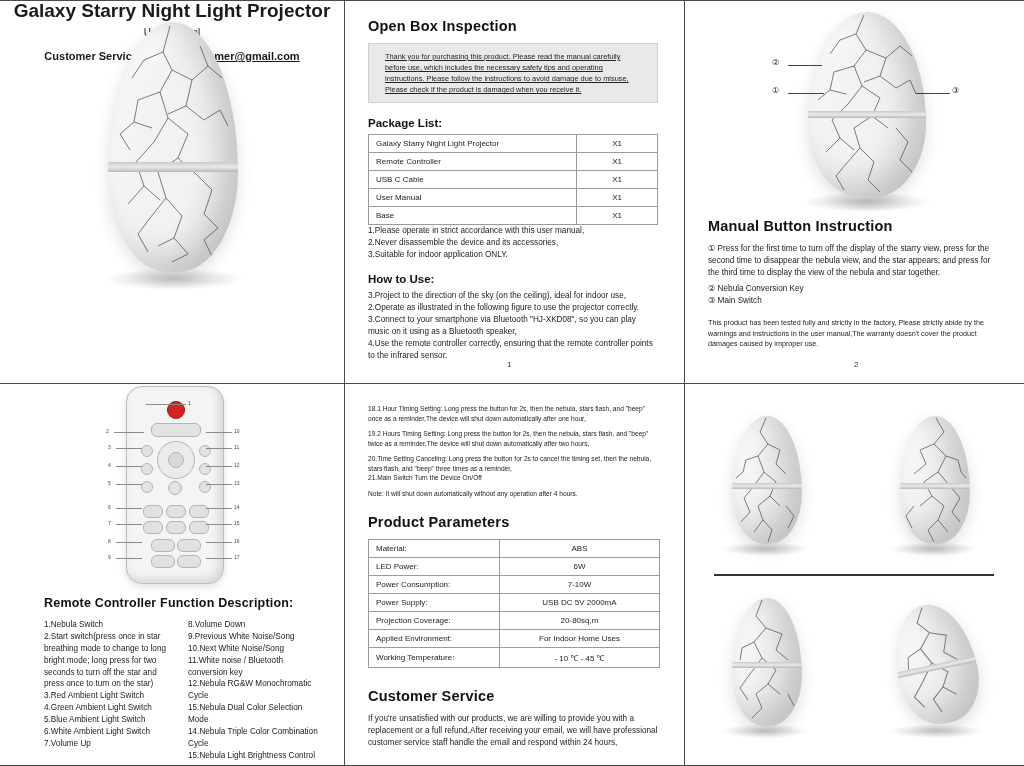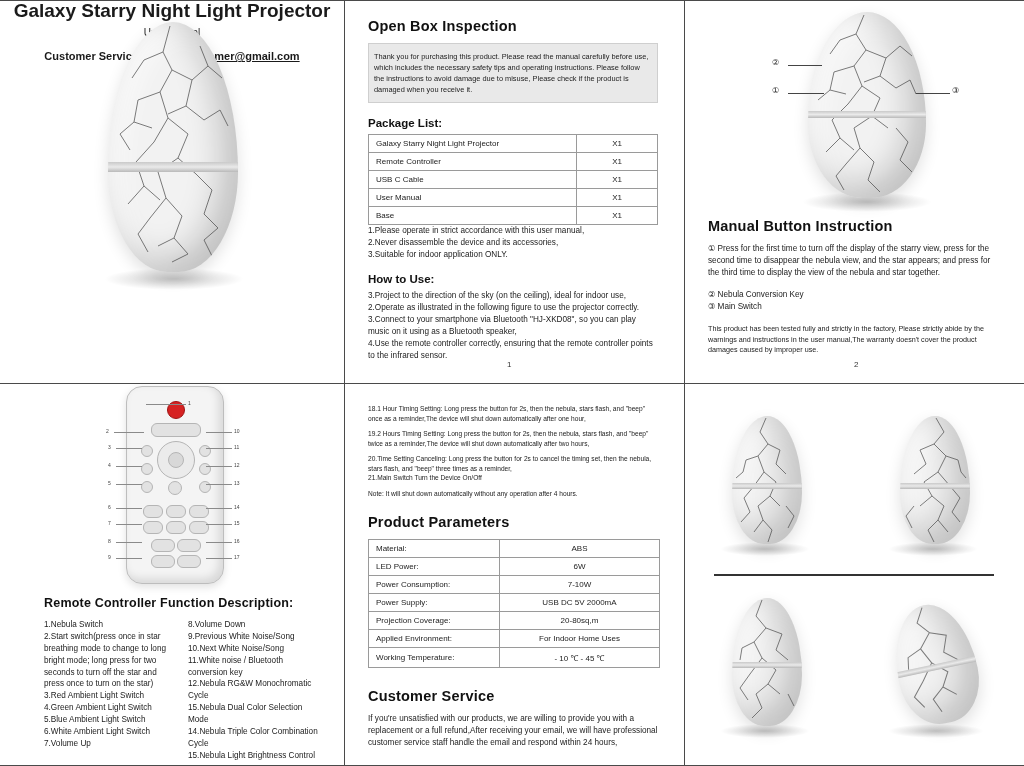--- a/index.html
+++ b/index.html
@@ -22,21 +22,21 @@
     font-size:14.5px;font-weight:700;margin:0 0 9px 0;color:#111;
     letter-spacing:.2px;
   }
   h3.sub{font-size:11.5px;font-weight:700;margin:0 0 5px 0;color:#111;}
   p.small{font-size:8.2px;line-height:1.42;margin:0;color:#222;}
   ul.plain{list-style:none;margin:0;padding:0;}
   ul.plain li{font-size:8.2px;line-height:1.45;color:#222;}
 
   .grey-box{
     background:#e9e9e9;border:1px solid #cfcfcf;
-    padding:7px 5px;font-size:7.4px;line-height:1.5;color:#222;
+    padding:7px 16px;font-size:7.4px;line-height:1.5;color:#222;text-decoration:underline;
   }
 
   table.tbl{border-collapse:collapse;width:100%;}
   table.tbl td{
     border:1px solid #9a9a9a;font-size:8px;padding:4px 7px;color:#222;
   }
   table.tbl td.val{text-align:center;width:28%;}
   table.param td:first-child{width:45%;}
   table.param td.val{width:55%;}
 
@@ -213,21 +213,21 @@
       <div class="cline" style="left:104px;top:59px;width:34px;"></div>
       <div class="callout" style="left:88px;top:80px;">①</div>
       <div class="cline" style="left:104px;top:87px;width:36px;"></div>
       <div class="callout" style="left:268px;top:80px;">③</div>
       <div class="cline" style="left:232px;top:87px;width:34px;"></div>
     </div>
 
     <div style="position:absolute;left:24px;top:218px;width:292px;">
       <h2 class="sec">Manual Button Instruction</h2>
       <ul class="plain">
-        <li style="margin-bottom:10px;">① Press for the first time to turn off the display of the starry view, press for the second time to disappear the nebula view, and the star appears; and press for the third time to display the view of the nebula and star together.</li>
+        <li style="margin-bottom:4px;">① Press for the first time to turn off the display of the starry view, press for the second time to disappear the nebula view, and the star appears; and press for the third time to display the view of the nebula and star together.</li>
         <li>② Nebula Conversion Key</li>
         <li>③ Main Switch</li>
       </ul>
       <p class="small" style="margin-top:12px;font-size:7.2px;">This product has been tested fully and strictly in the factory, Please strictly abide by the warnings and instructions in the user manual,The warranty doesn't cover the product damages caused by improper use.</p>
     </div>
     <div class="pagenum" style="left:170px;top:360px;">2</div>
   </div>
 
   <div class="col" style="left:0;top:368px;width:344px;height:382px;">
     <div style="position:absolute;left:0;top:16px;width:344px;height:210px;">

